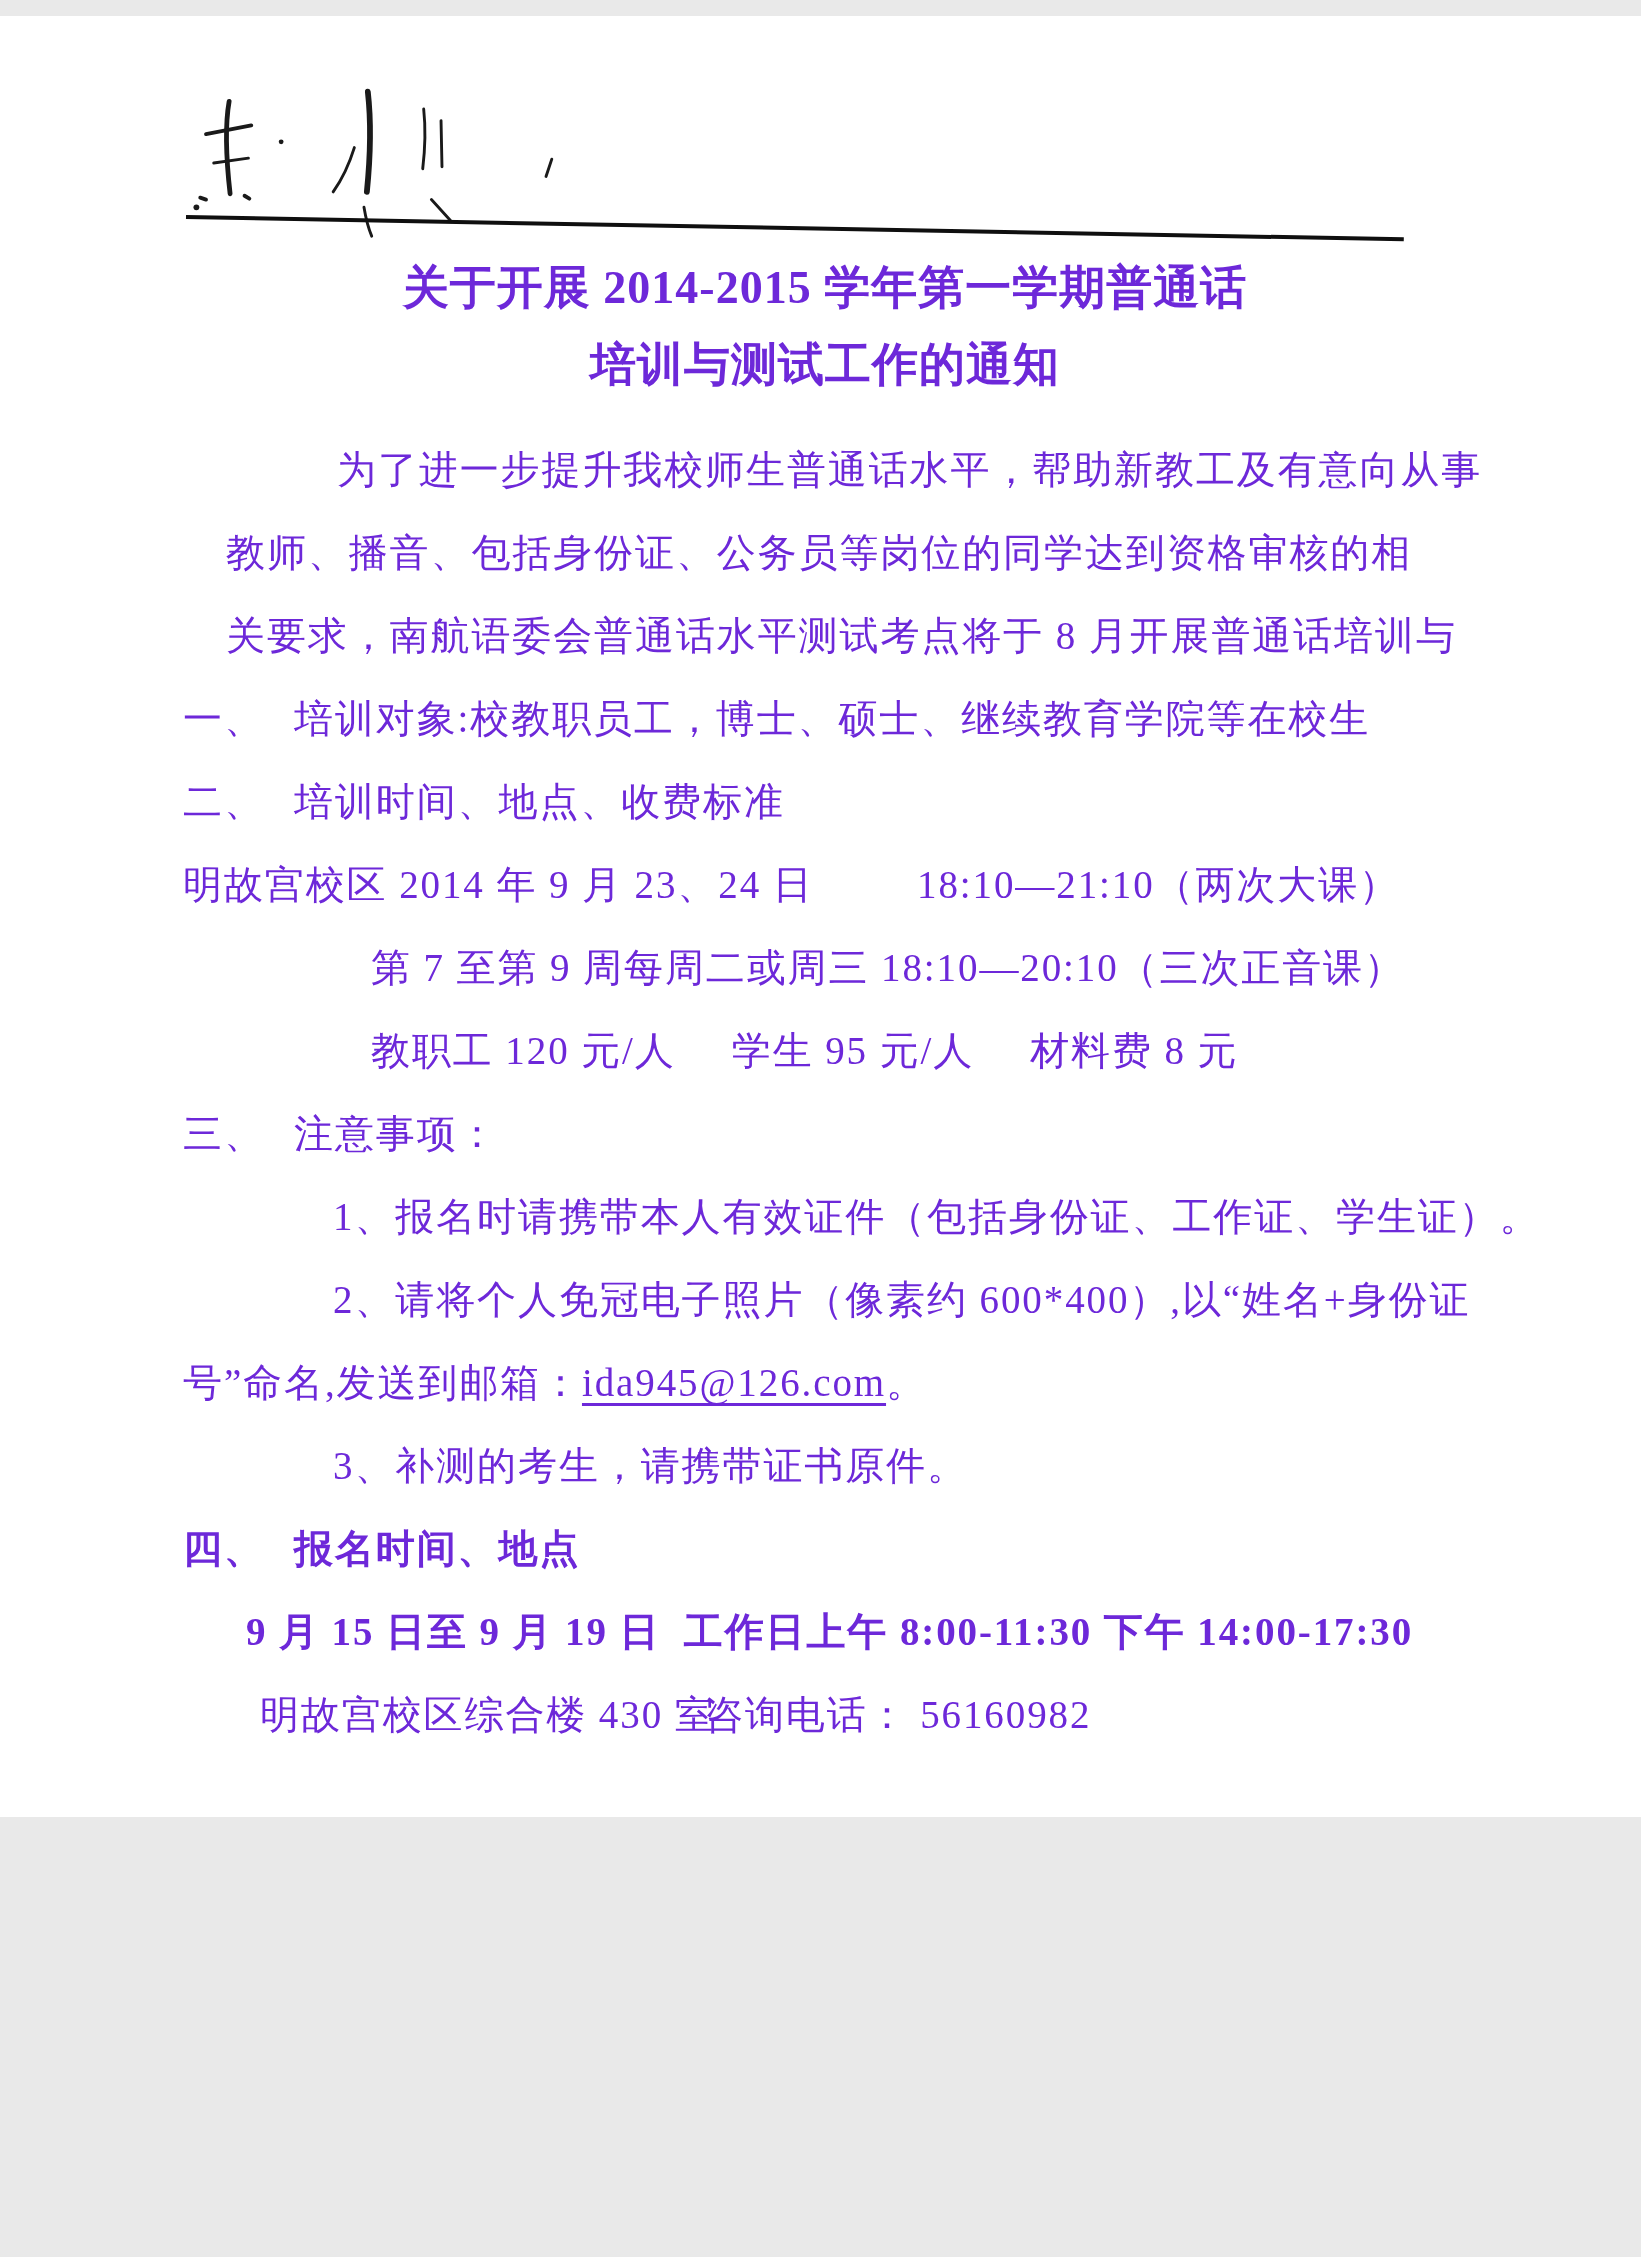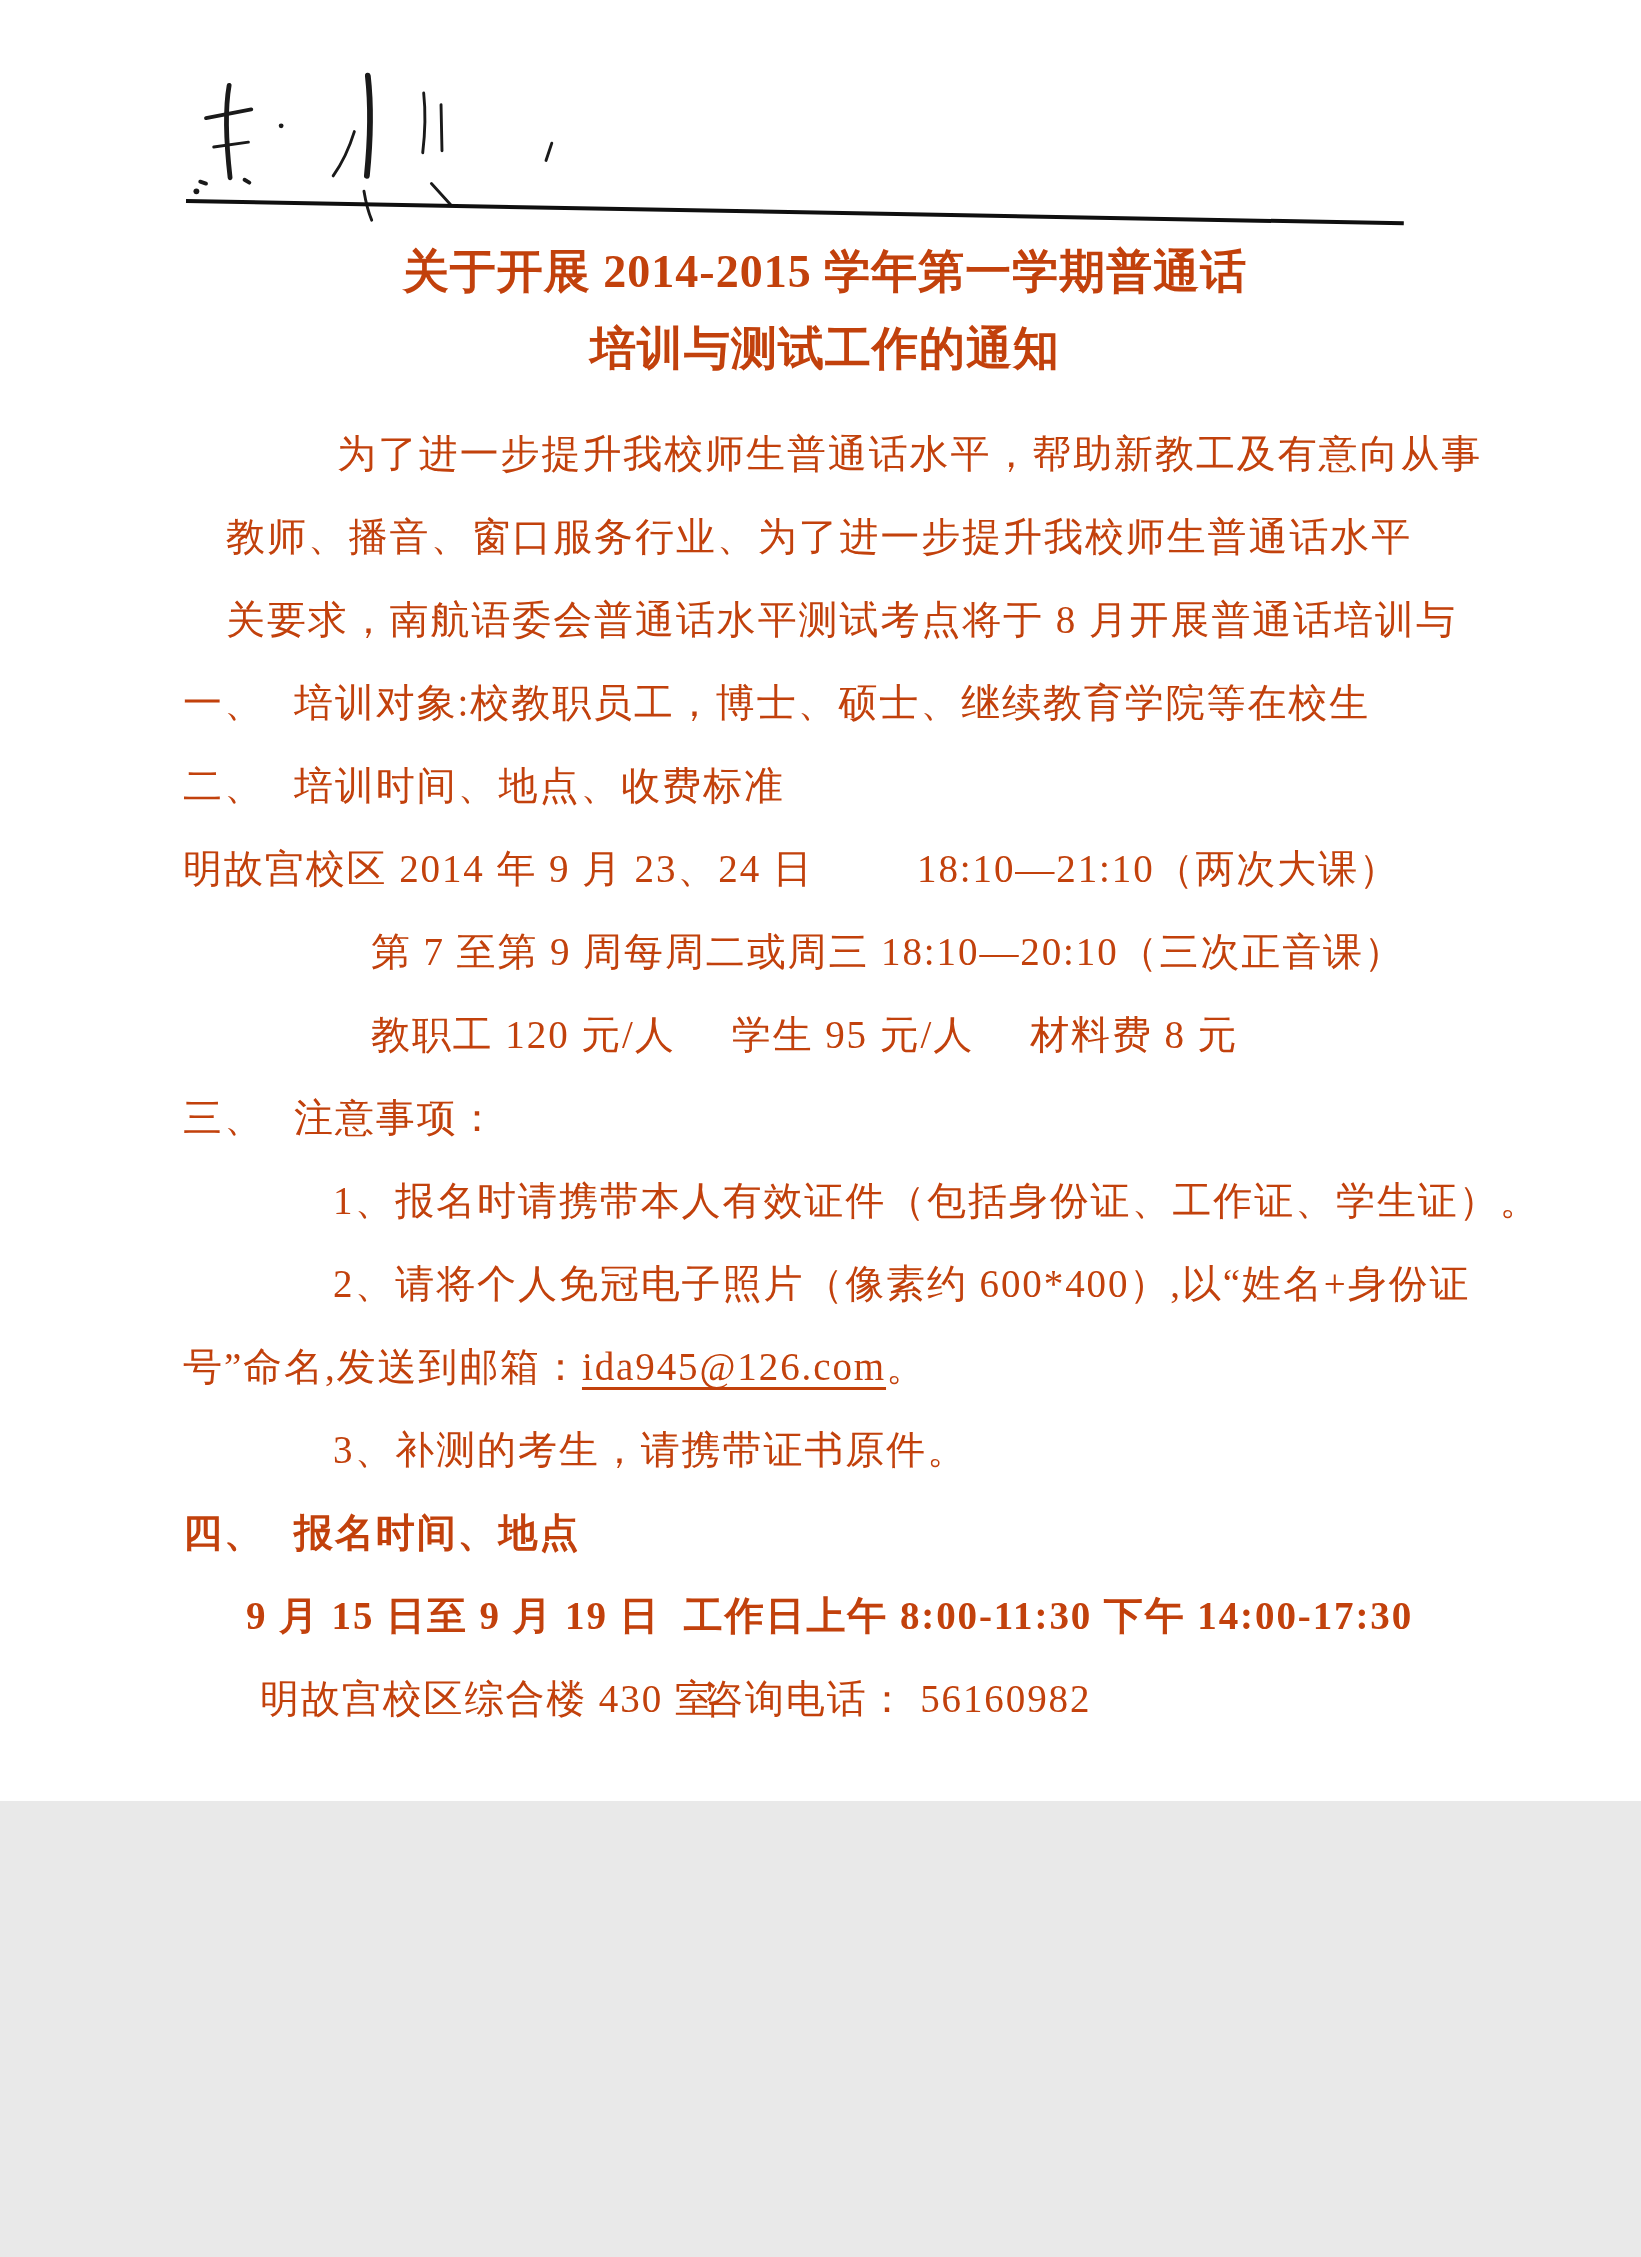--- a/index.html
+++ b/index.html
@@ -1,23 +1,23 @@
 <!DOCTYPE html>
 <html><head>
 <meta charset="utf-8">
 <style>
   html,body { margin:0; padding:0; background:#e9e9e9; }
   .page {
     position:relative;
     width:1641px; height:1801px;
-    margin:0 auto;
+    margin:16px auto;
     background:#ffffff;
     overflow:hidden;
     font-family:"Liberation Serif","DejaVu Serif",serif;
-    color:#c2410c;
+    color:#6d28d9;
   }
   .smudge { position:absolute; top:68px; left:188px; width:560px; height:183px; }
   .rule {
     position:absolute; top:199px; left:186px;
     width:1218px; height:3.9px; background:#0f0f0f;
     transform:rotate(1.05deg); transform-origin:left center;
   }
   .content {
     position:absolute; top:0; left:0; width:1641px;
     box-sizing:border-box;
@@ -82,21 +82,21 @@
   <div class="rule"></div>
 
   <div class="content">
 
     <div class="title">关于开展 2014-2015 学年第一学期普通话</div>
     <div class="title t2">培训与测试工作的通知</div>
 
     <div class="body">
 
       <div class="line"><span class="ml160">为了进一步提升我校师生普通话水平，帮助新教工及有意向从事</span></div>
-      <div class="line"><span class="ml45">教师、播音、窗口服务行业、为了进一步提升我校师生普通话水平</span></div>
+      <div class="line"><span class="ml45">教师、播音、包括身份证、公务员等岗位的同学达到资格审核的相</span></div>
       <div class="line"><span class="ml45">关要求，南航语委会普通话水平测试考点将于 8 月开展普通话培训与</span></div>
 
       <div class="line">
         <span class="num">一、</span>
         <span>培训对象:校教职员工，博士、硕士、继续教育学院等在校生</span>
       </div>
 
       <div class="line">
         <span class="num">二、</span>
         <span>培训时间、地点、收费标准</span>

